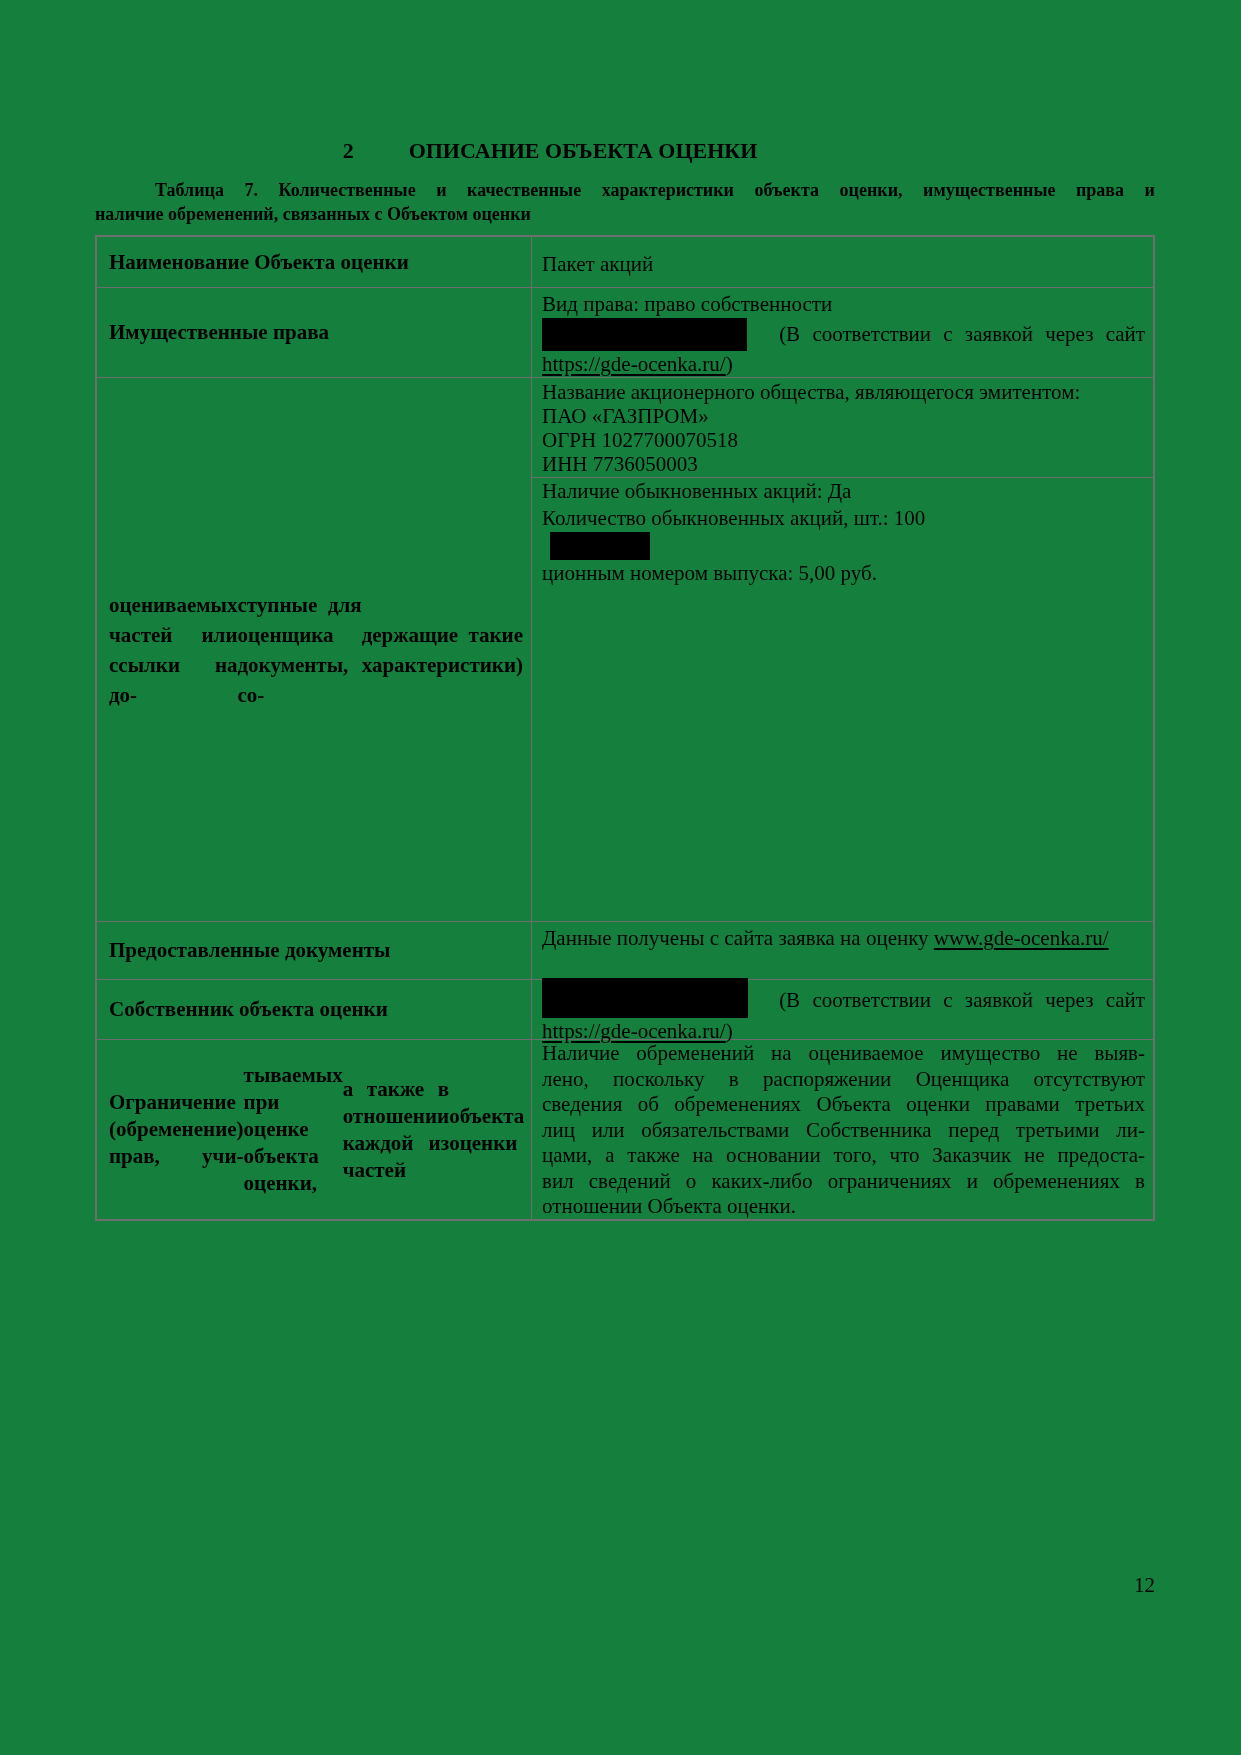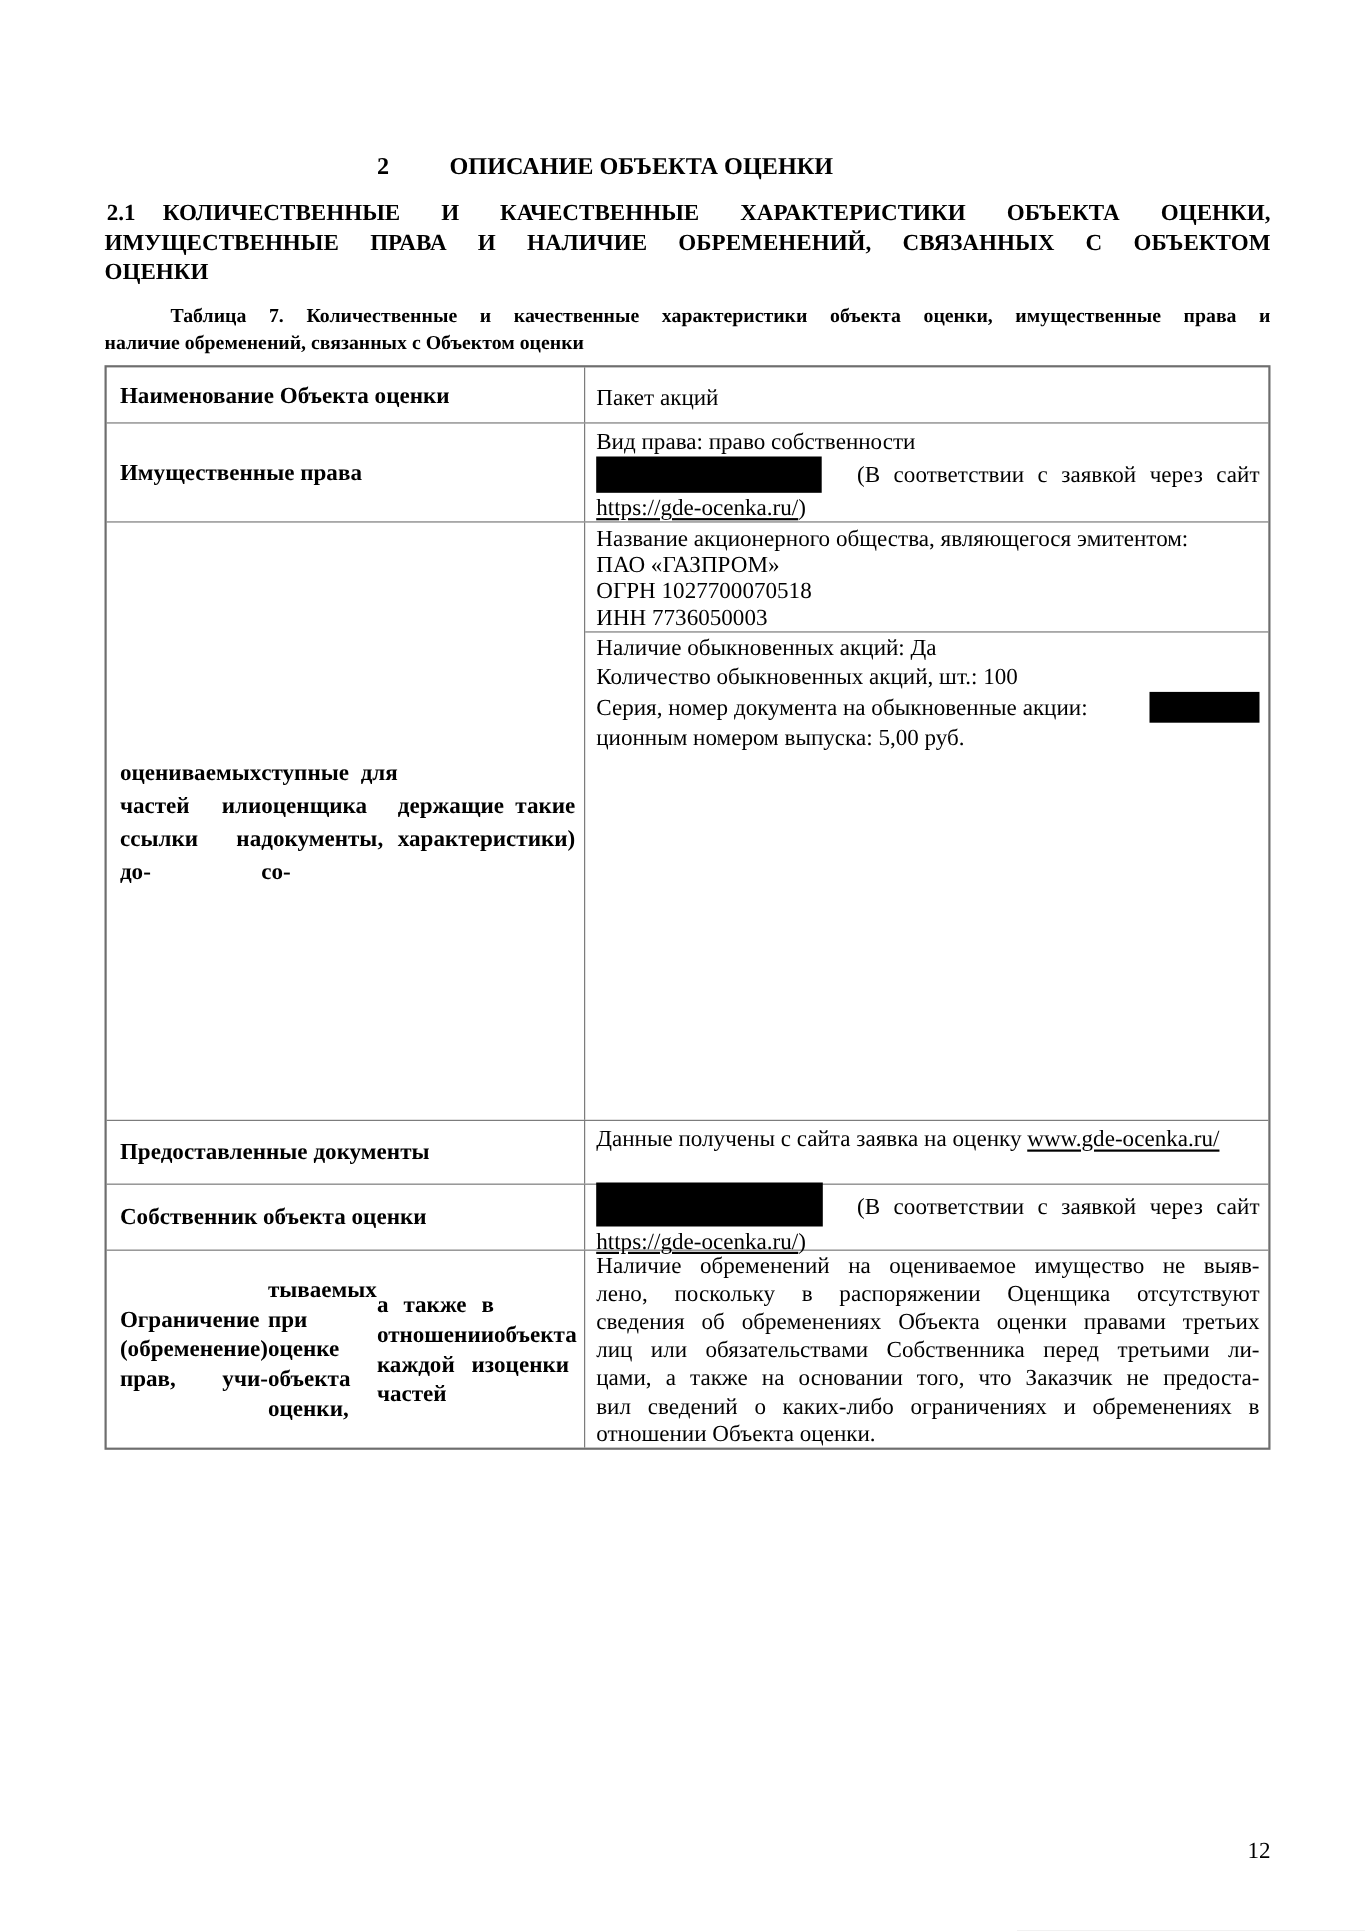--- a/index.html
+++ b/index.html
@@ -1,20 +1,20 @@
 <!DOCTYPE html>
 <html lang="ru"><head>
 <meta charset="utf-8">
 <style>
   html,body { margin:0; padding:0; background:#e8e8e8; }
   .page {
     position: relative;
     width: 1241px; height: 1755px;
     margin: 0 auto;
-    background: #ffffff;
+    background: #15803d;
     font-family: "Liberation Serif", "DejaVu Serif", serif;
     color: #000;
     box-sizing: border-box;
     padding: 130px 86px 0 95px;
     overflow: hidden;
   }
   
   .doc-title {
     text-align: center;
     font-weight: bold;
@@ -109,24 +109,20 @@
 </style>
 </head>
 <body>
 
 <div class="page">
 
   <div class="doc-title">
     <span class="h-num">2</span><span>ОПИСАНИЕ ОБЪЕКТА ОЦЕНКИ</span>
   </div>
 
-  <div class="section-h jlines">
-    <span class="sec-num">2.1</span>
-    <span><div class="ln">КОЛИЧЕСТВЕННЫЕ И КАЧЕСТВЕННЫЕ ХАРАКТЕРИСТИКИ ОБЪЕКТА ОЦЕНКИ,</div><div class="ln">ИМУЩЕСТВЕННЫЕ ПРАВА И НАЛИЧИЕ ОБРЕМЕНЕНИЙ, СВЯЗАННЫХ С ОБЪЕКТОМ</div><div class="ln">ОЦЕНКИ</div></span>
-  </div>
 
   <div class="caption jlines">
       <div class="ln">Таблица 7. Количественные и качественные характеристики объекта оценки, имущественные права и</div>
       <div class="ln">наличие обременений, связанных с Объектом оценки</div>
     </div>
 
   <div class="tbl">
 
     <div class="trow r1">
       <div class="lcell">Наименование Объекта оценки</div>
@@ -155,21 +151,20 @@
         <div class="r3a">
             <div class="ln">Название акционерного общества, являющегося эмитентом:</div>
             <div class="ln">ПАО «ГАЗПРОМ»</div>
             <div class="ln">ОГРН 1027700070518</div>
             <div class="ln">ИНН 7736050003</div>
           </div>
         <div class="r3b">
           <div>Наличие обыкновенных акций: Да</div>
           <div>Количество обыкновенных акций, шт.: 100</div>
           <div class="flexline">
-            <span>Серия, номер документа на обыкновенные акции:</span>
             <span class="redact b2"></span>
           </div>
           <div>
               <div class="ln">ционным номером выпуска: 5,00 руб.</div>
             </div>
         </div>
       </div>
     </div>
 
     <div class="trow r4">

